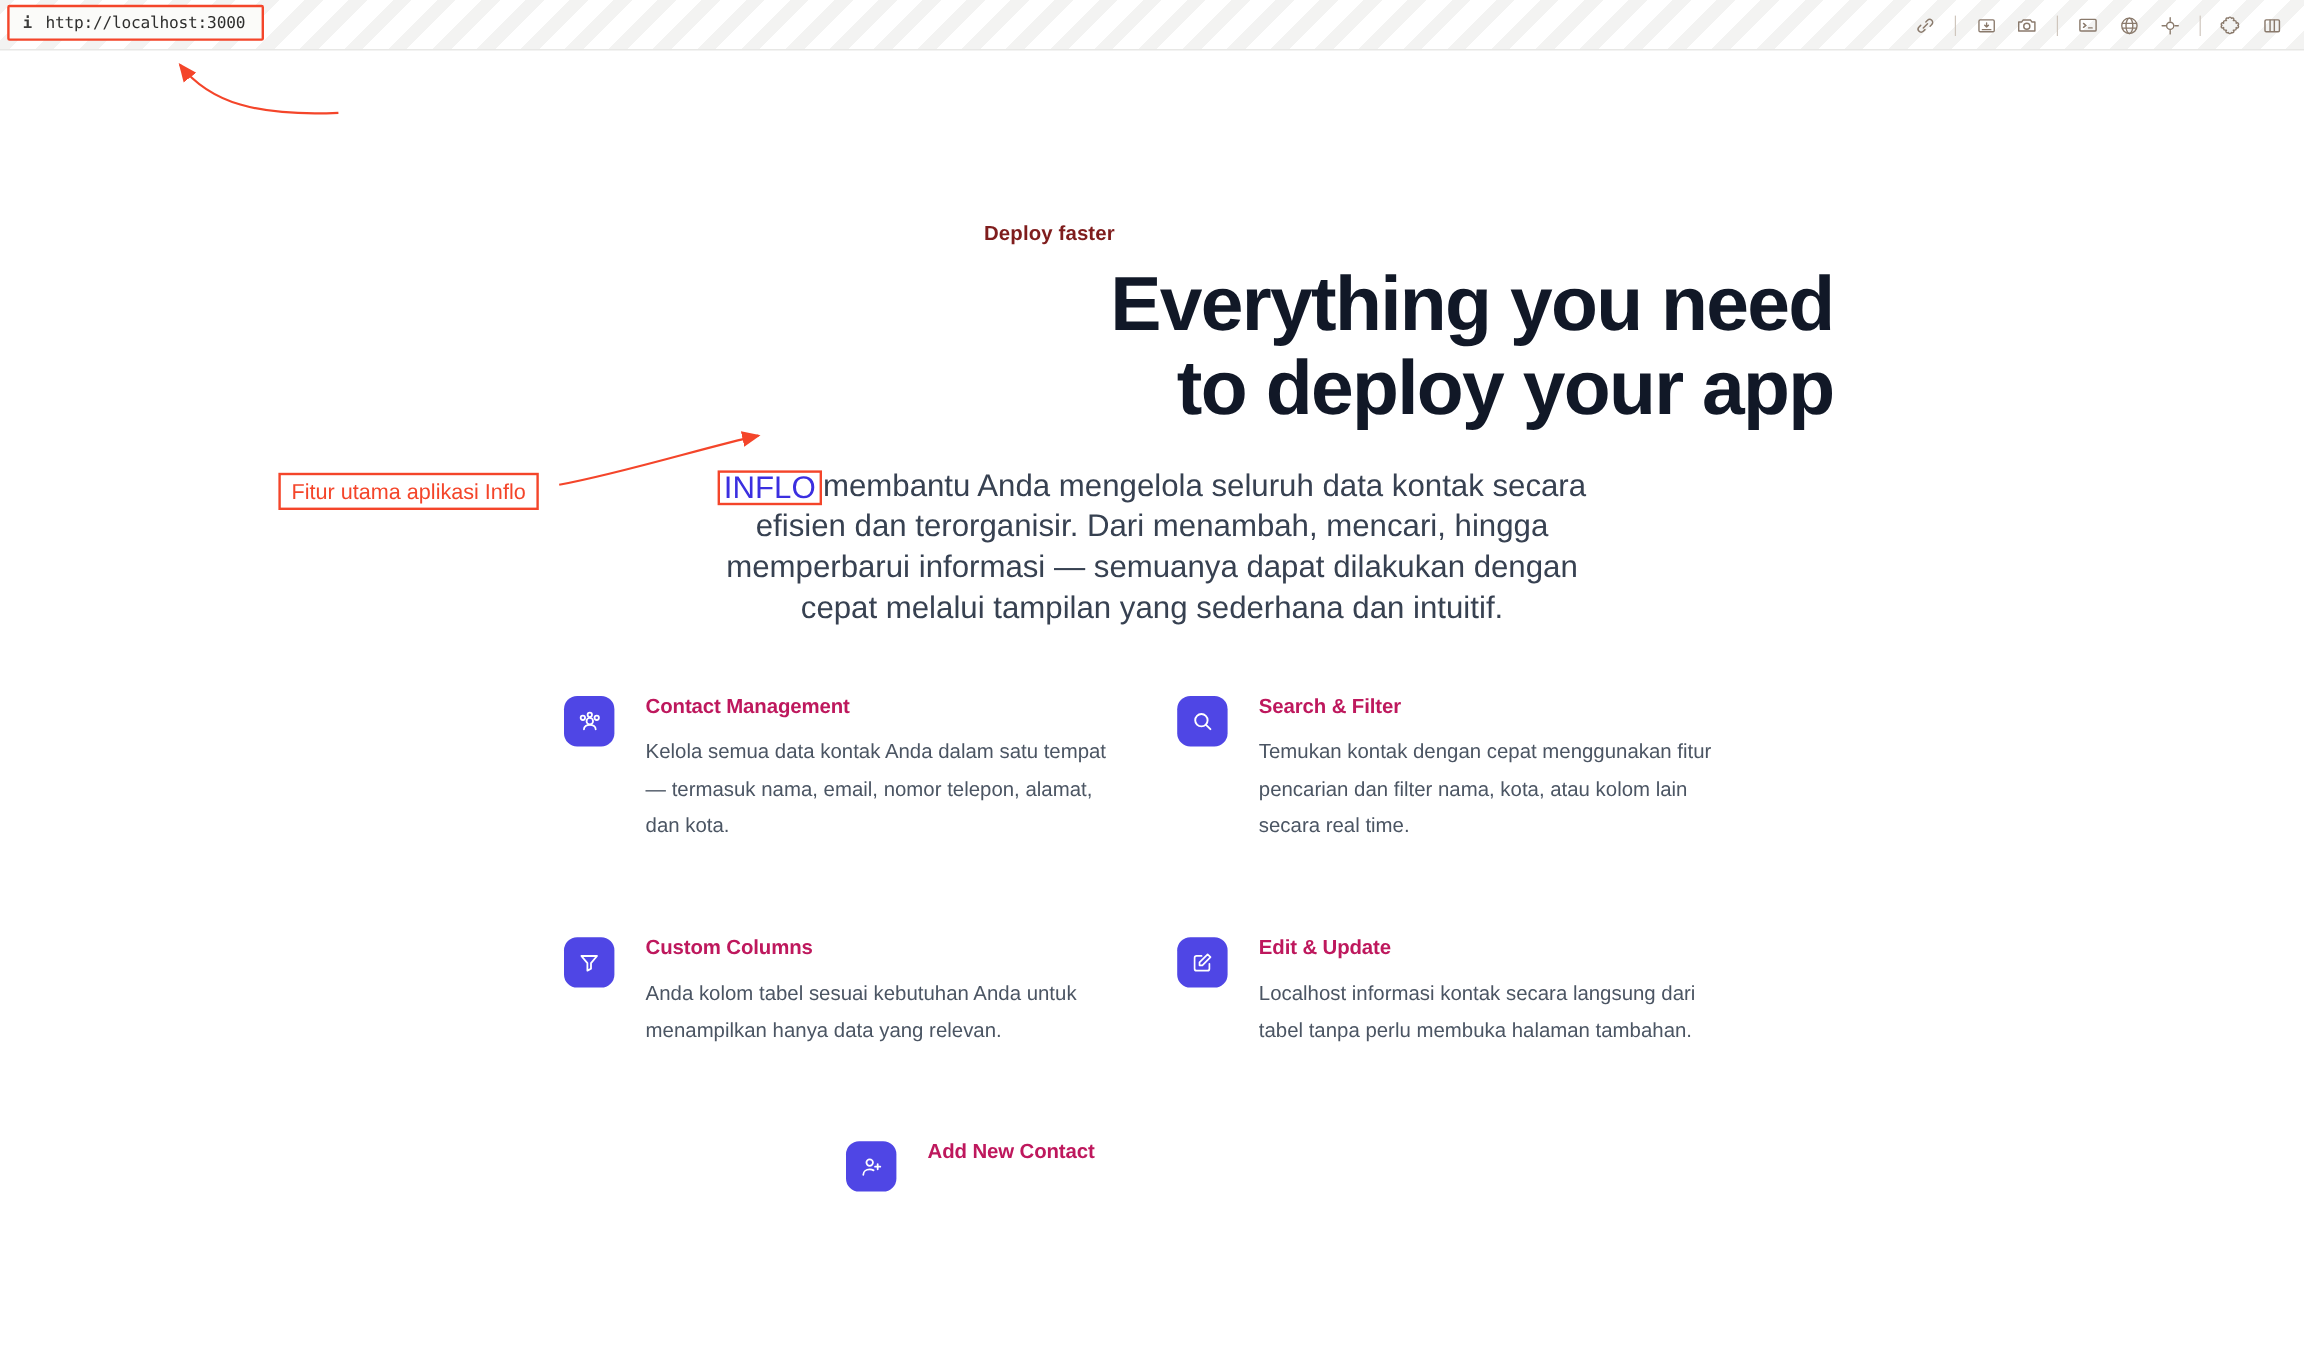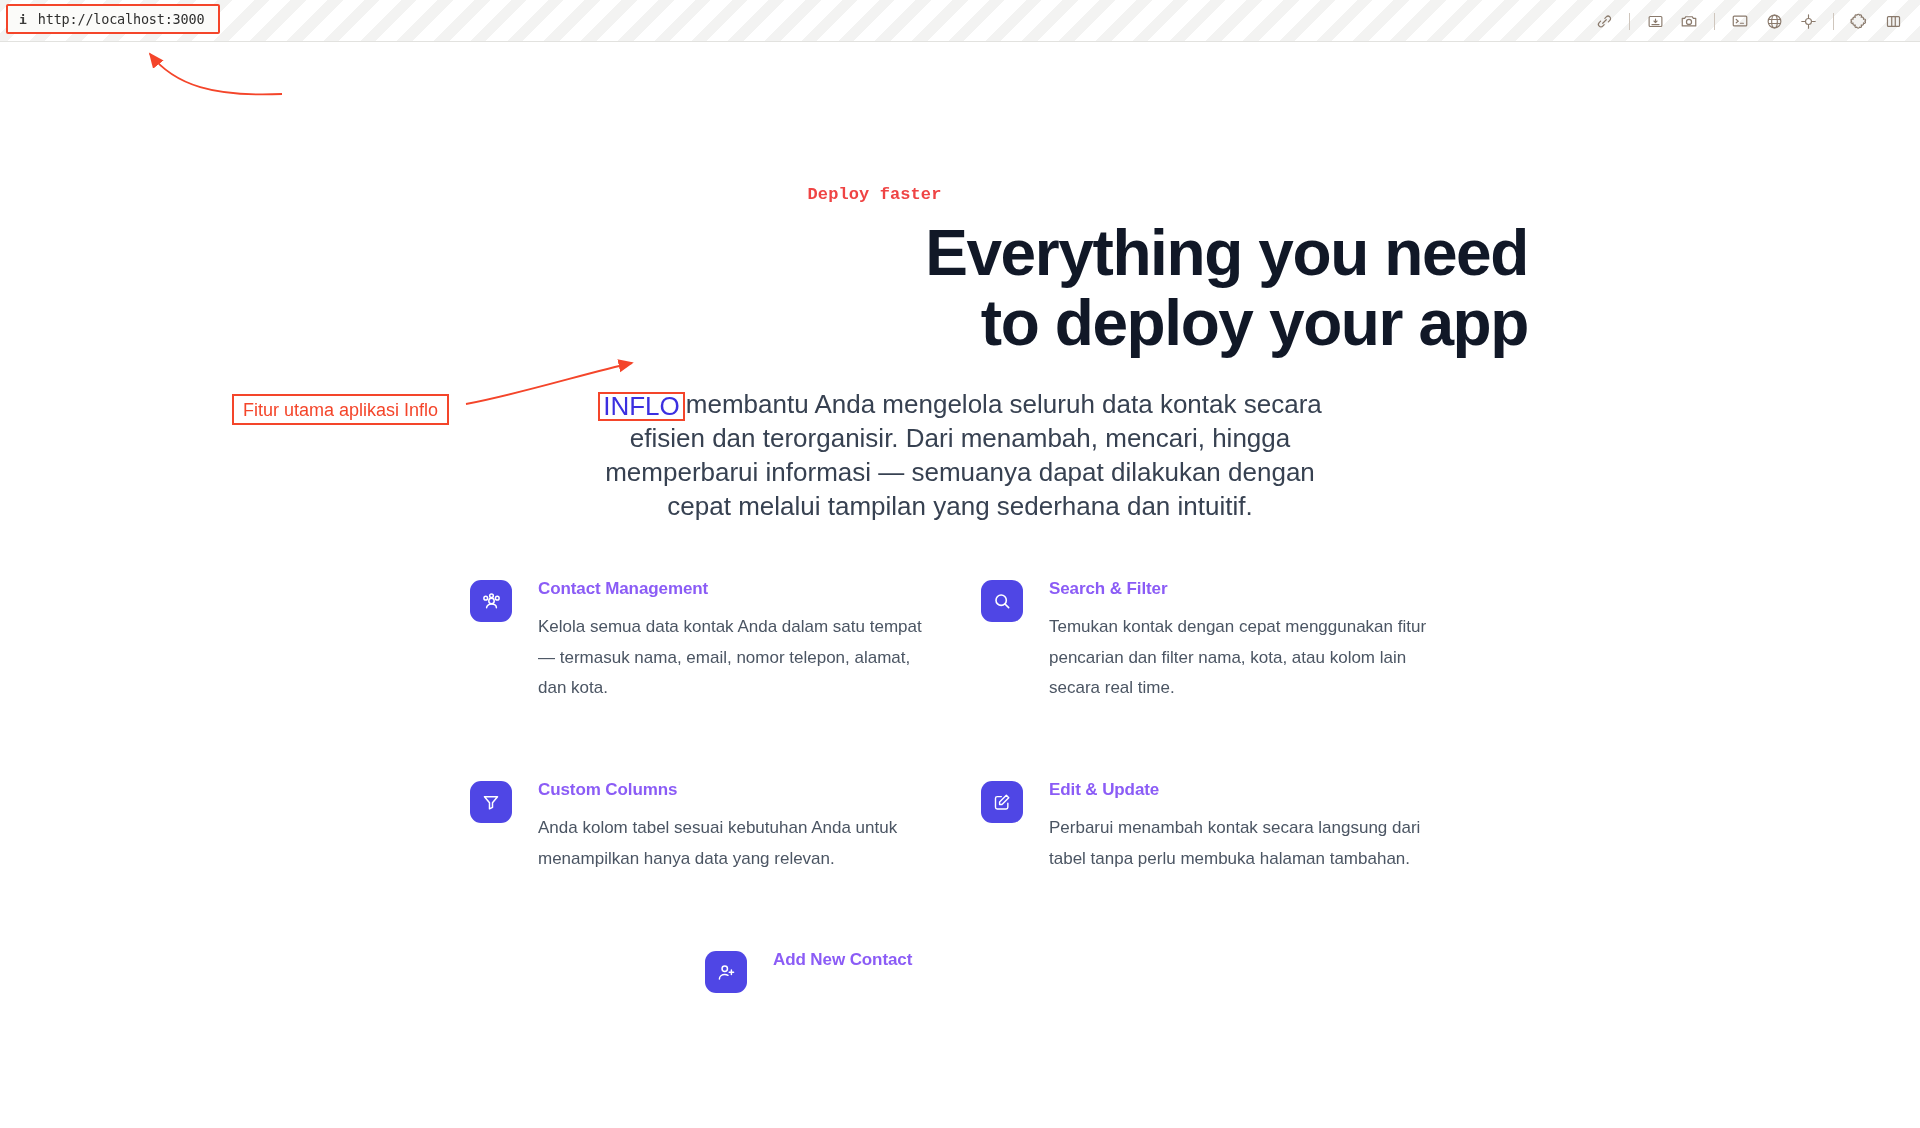--- a/index.html
+++ b/index.html
@@ -89,23 +89,22 @@
     height: 1086px;
   }
 
   .eyebrow {
     position: absolute;
     left: 0; top: 143px;
     width: 1749px;
     text-align: center;
     font-size: 17px;
     font-weight: bold;
-    color: #ef4444;
+    color: #7f1d1d;
     letter-spacing: 0.1px;
-    font-family: Liberation Mono, monospace;
   }
 
   .hero-title {
     position: absolute;
     left: 0; top: 177px;
     width: 1528px;
     text-align: right;
     font-size: 64px;
     font-weight: bold;
     line-height: 1.09;
@@ -157,21 +156,21 @@
     border-radius: 11px;
     background: #4f46e5;
     display: flex; align-items: center; justify-content: center;
     color: #ffffff;
     margin-top: 3px;
   }
   .fbody { margin-left: 26px; padding-top: 2px; }
   .ftitle {
     font-size: 17px;
     font-weight: bold;
-    color: #8b5cf6;
+    color: #be185d;
     letter-spacing: -0.1px;
     line-height: 1.2;
   }
   .fdesc {
     margin-top: 13px;
     font-size: 17px;
     line-height: 30.5px;
     color: #4b5563;
     max-width: 400px;
   }
@@ -364,21 +363,21 @@
         <div class="fcell right">
           <div class="fcard">
             <div class="ficon">
               <svg width="20" height="20" viewBox="0 0 24 24" fill="none" stroke="currentColor" stroke-width="1.7" stroke-linecap="round" stroke-linejoin="round">
                 <path d="M19 13.4v4.9a2 2 0 0 1-2 2H6.2a2 2 0 0 1-2-2V7.5a2 2 0 0 1 2-2h5"></path>
                 <path d="M17.2 3.9l2.9 2.9-8.1 8.1H9.1v-2.9z"></path>
               </svg>
             </div>
             <div class="fbody">
               <div class="ftitle">Edit &amp; Update</div>
-              <div class="fdesc">Perbarui menambah kontak secara langsung dari tabel tanpa perlu membuka halaman tambahan.</div>
+              <div class="fdesc">Localhost informasi kontak secara langsung dari tabel tanpa perlu membuka halaman tambahan.</div>
             </div>
           </div>
         </div>
 
       </div>
 
       <div class="frow row3">
 
         <div class="fcell wide">
           <div class="fcard">

